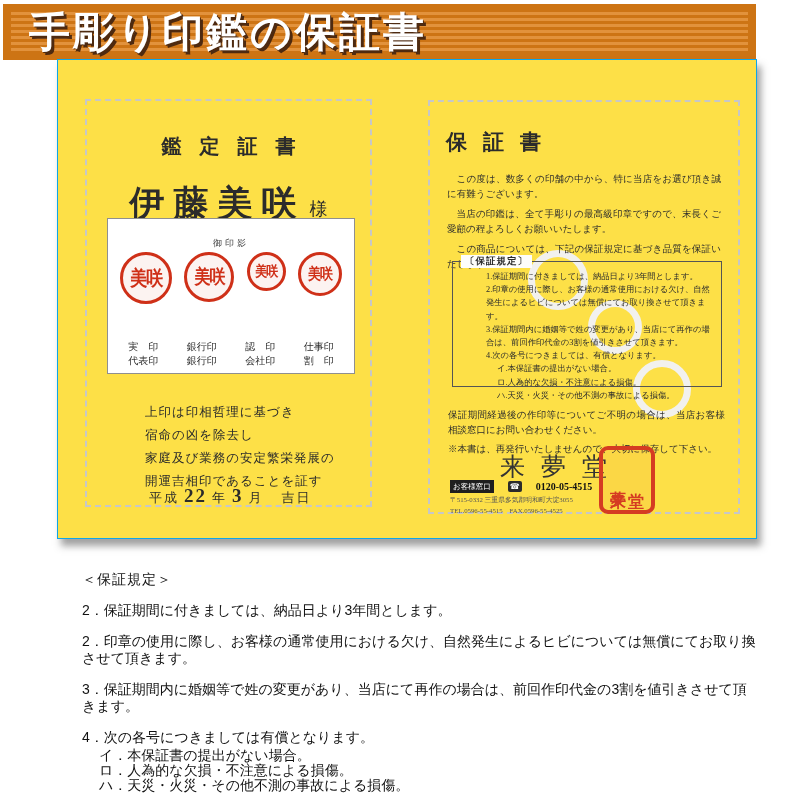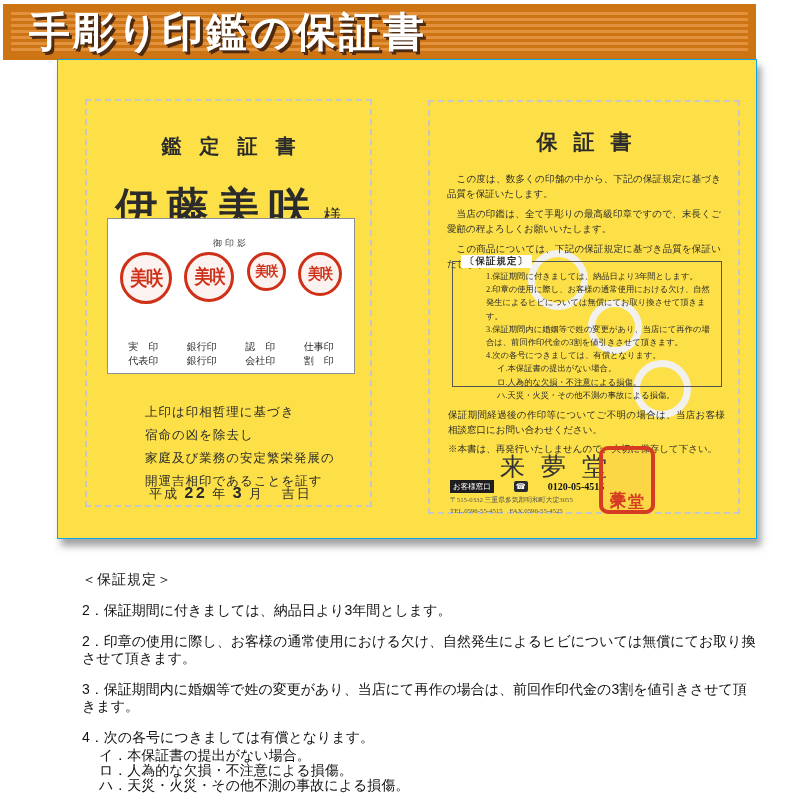--- a/index.html
+++ b/index.html
@@ -24,65 +24,65 @@
 
   .cert { position:absolute; border:2px dashed #c7c7c7; box-sizing:border-box;
           font-family:"Liberation Serif", serif; color:#2b2b2b; background:transparent; }
   .cert-left  { left:27px;  top:39px; width:287px; height:408px; }
   .cert-right { left:370px; top:40px; width:312px; height:414px; }
 
   
   .lc-title { text-align:center; font-size:20px; font-weight:700;
               letter-spacing:18px; padding-left:18px; margin-top:32px; }
   .name-row { text-align:center; margin-top:20px; white-space:nowrap; }
-  .lc-name { font-size:42px; font-weight:600; letter-spacing:9px; }
+  .lc-name { font-size:35px; font-weight:600; letter-spacing:9px; }
   .lc-honorific { font-size:18px; }
   .imp-box { position:absolute; left:20px; top:117px; width:248px; height:156px;
              border:1px solid #8f8f8f; background:#fff; box-sizing:border-box; }
   .imp-label { text-align:center; font-size:9px; letter-spacing:3px; color:#444; margin-top:18px; }
   .seal-row { display:flex; justify-content:space-around; align-items:flex-start;
               height:82px; padding:0 6px; margin-top:2px; }
   .seal { border-radius:50%; border:3px solid #cf3018; color:#cf3018;
           display:flex; align-items:center; justify-content:center;
           font-weight:700; overflow:hidden; background:rgba(207,48,24,.06); }
   .seal span { letter-spacing:-1px; transform:scaleY(1.2); }
   .seal-0 { width:46px; height:46px; font-size:17px; }
   .seal-1 { width:44px; height:44px; font-size:16px; }
   .seal-2 { width:33px; height:33px; font-size:12px; }
   .seal-3 { width:38px; height:38px; font-size:13px; }
   .seal-labels { display:flex; justify-content:space-around; font-size:10px;
                  line-height:14px; text-align:center; margin-top:6px; padding:0 6px; }
   .statement { position:absolute; left:58px; top:300px; font-size:12.5px;
                line-height:23px; letter-spacing:1px; white-space:nowrap; }
   .date-line { position:absolute; left:62px; top:384px; font-size:13px;
                letter-spacing:2px; white-space:nowrap; }
-  .date-num { font-family:Liberation Mono, monospace; font-weight:700;
-              font-size:16px; padding:0 5px; }
+  .date-num { font-family:Liberation Serif, serif; font-weight:700;
+              font-size:19px; padding:0 5px; }
   .date-day { padding-left:18px; }
 
   
-  .rc-title { text-align:center; font-size:21px; font-weight:700;
+  .rc-title { text-align:left; font-size:21px; font-weight:700;
               letter-spacing:16px; padding-left:16px; margin-top:26px; }
   .rc-para { margin:5px 17px 0; font-size:9.5px; line-height:15px;
              text-align:justify; text-indent:1em; }
   .rc-para-first { margin-top:16px; }
   .rules-box { position:absolute; left:22px; top:159px; width:270px; height:126px;
                border:1.5px solid #555; box-sizing:border-box;padding-left:24px; }
   .rules-title { position:absolute; top:-7px; left:8px; background:#fdfdfb;
                  font-size:9.5px; padding:0 4px; letter-spacing:1px; font-weight:600; }
   .rules-items { padding:8px 7px 0 9px; font-size:8.3px; line-height:13.2px; }
   .rule-sub { padding-left:11px; }
   .rc-note1 { position:absolute; top:296px; left:18px; right:13px;
               font-size:9.5px; line-height:15px; text-align:justify; }
   .rc-note2 { position:absolute; top:330px; left:18px; right:13px;
               font-size:9.5px; line-height:14px; }
   .shop-name { position:absolute; left:70px; top:348px; font-size:25px;
                letter-spacing:16px; white-space:nowrap; color:#333; }
   .contact { position:absolute; left:20px; top:378px; width:160px; }
-  .contact-top { display:flex; align-items:center; gap:20px; }
+  .contact-top { display:flex; align-items:center; gap:14px; }
   .madoguchi { background:#1e1e1e; color:#fff; font-size:7.5px;
                padding:1.5px 3px; white-space:nowrap; }
   .freedial-icon { display:inline-flex; align-items:center; justify-content:center;
                    width:14px; height:11px; background:#2b2b2b; color:#fff;
                    font-size:8px; border-radius:2px; line-height:1; }
   .phone { font-size:10px; font-weight:800; font-family:Liberation Serif, serif;
            color:#111; white-space:nowrap; }
   .addr, .telfax { font-size:6.8px; color:#555; margin-top:1.5px;
                    white-space:nowrap; letter-spacing:0; }
   .shop-seal { position:absolute; left:169px; top:344px; width:48px; height:60px;
@@ -162,21 +162,21 @@
         <div>家庭及び業務の安定繁栄発展の</div>
         <div>開運吉相印であることを証す</div>
       </div>
       <div class="date-line">
         <span>平成</span><span class="date-num">22</span><span>年</span><span class="date-num">3</span><span>月</span><span class="date-day">吉日</span>
       </div>
     </div>
 
     <div class="cert cert-right">
       <div class="rc-title">保証書</div>
-      <p class="rc-para rc-para-first">この度は、数多くの印舗の中から、下記の保証規定に基づき品質を保証いたします。</p>
+      <p class="rc-para rc-para-first">この度は、数多くの印舗の中から、特に当店をお選び頂き誠に有難うございます。</p>
       <p class="rc-para">当店の印鑑は、全て手彫りの最高級印章ですので、末長くご愛顧の程よろしくお願いいたします。</p>
       <p class="rc-para">この商品については、下記の保証規定に基づき品質を保証いたします。</p>
 
       <div class="rules-box">
         <div class="rules-title">〔保証規定〕</div>
         <div class="rules-items">
           <div>1.保証期間に付きましては、納品日より3年間とします。</div>
           <div>2.印章の使用に際し、お客様の通常使用における欠け、自然発生によるヒビについては無償にてお取り換させて頂きます。</div>
           <div>3.保証期間内に婚姻等で姓の変更があり、当店にて再作の場合は、前回作印代金の3割を値引きさせて頂きます。</div>
           <div>4.次の各号につきましては、有償となります。</div>

